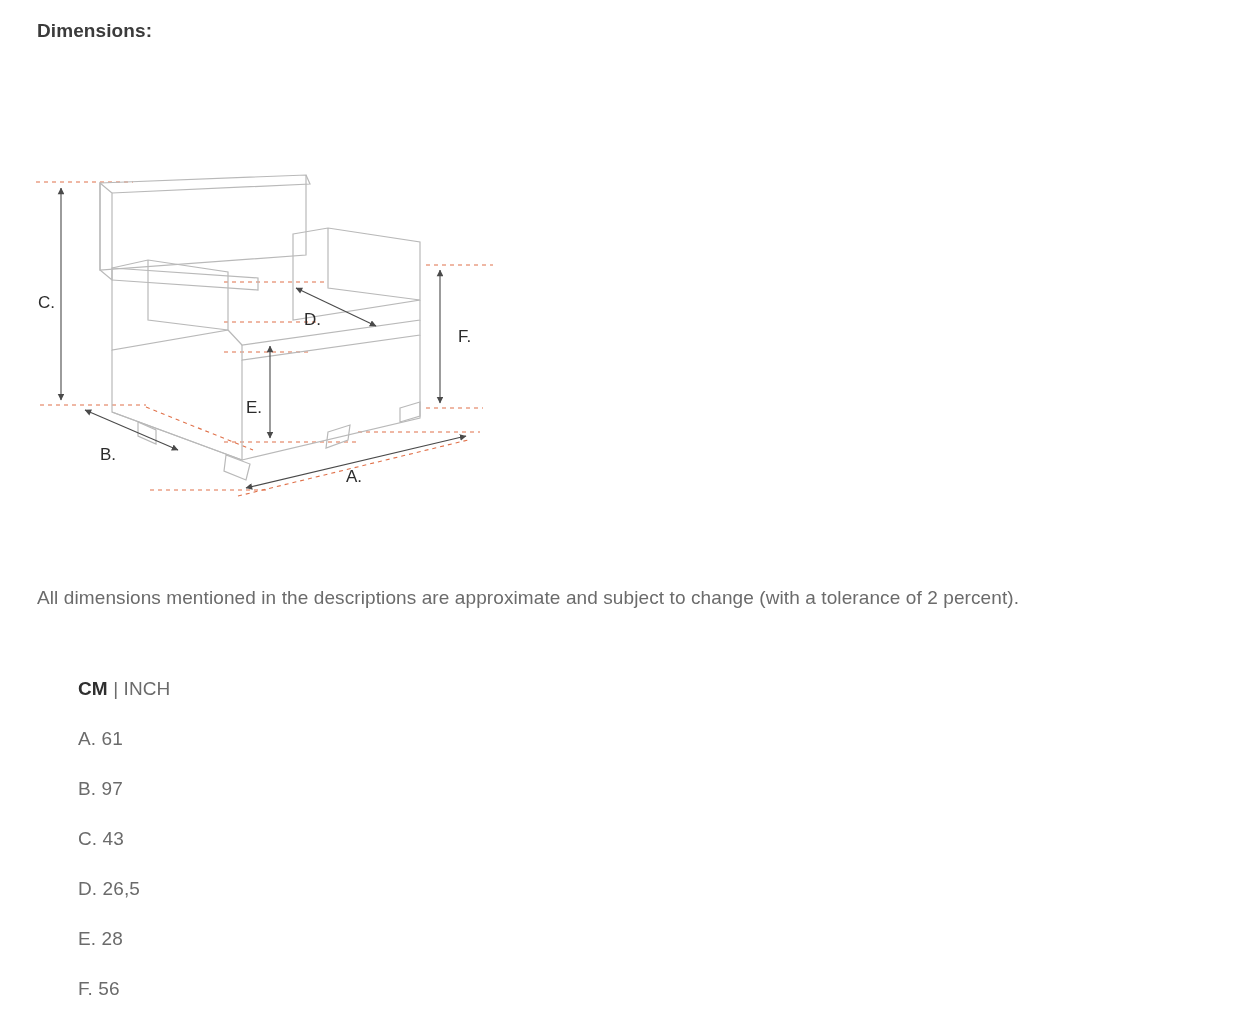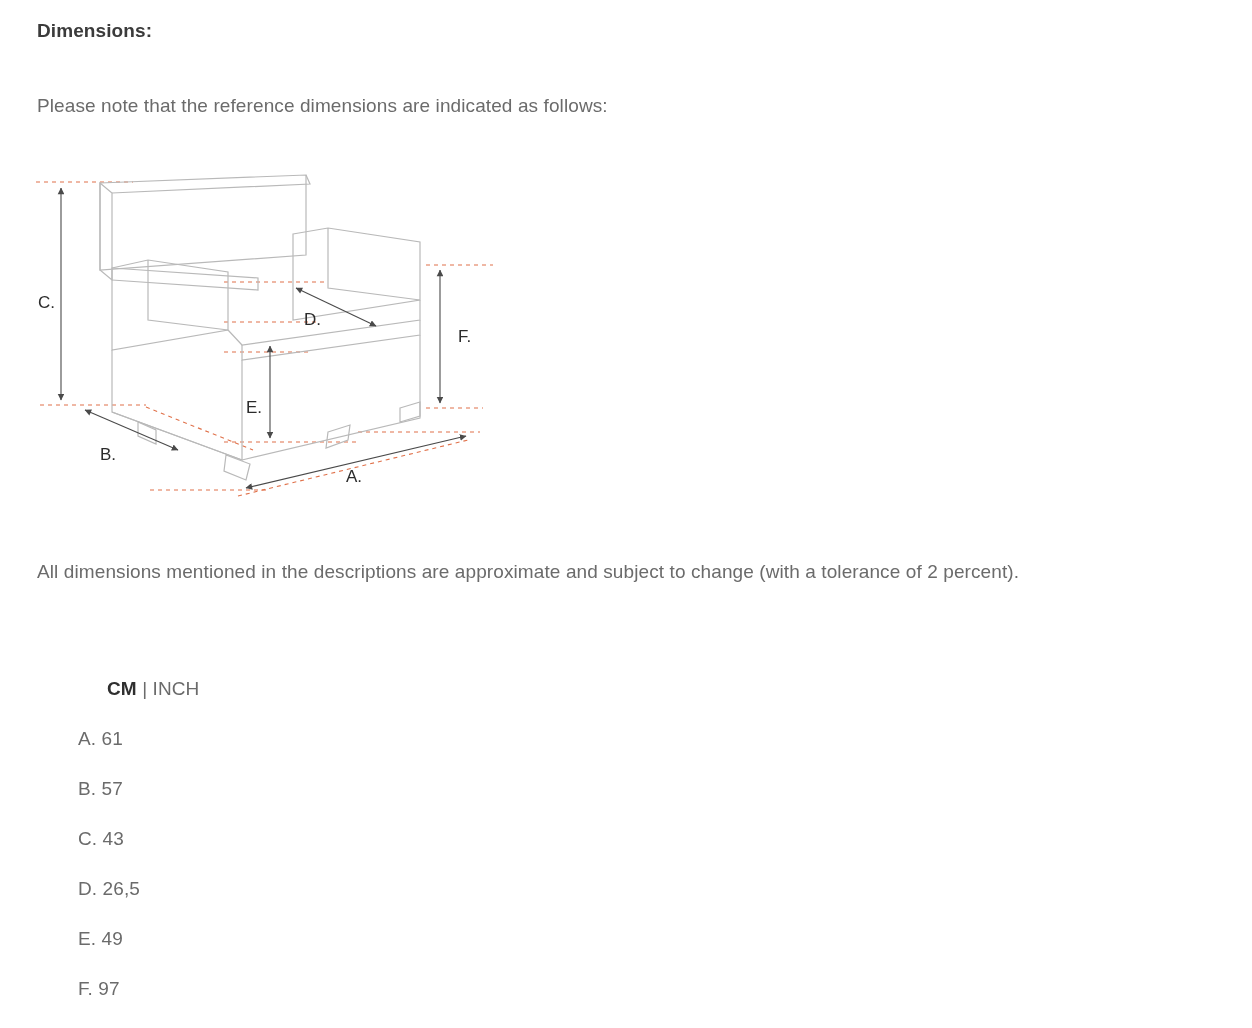--- a/index.html
+++ b/index.html
@@ -44,39 +44,38 @@
     top: 160px;
     width: 500px;
     height: 350px;
   }
   .diagram svg {
     display: block;
   }
   .note {
     position: absolute;
     left: 37px;
-    top: 548px;
+    top: 574px;
     width: 1160px;
     font-size: 19px;
     line-height: 48px;
     color: #6b6b6b;
     letter-spacing: 0.1px;
   }
   .measure-list {
     position: absolute;
     left: 78px;
     top: 664px;
     font-size: 19px;
     color: #6b6b6b;
     letter-spacing: 0.1px;
   }
   .measure-list .units {
     line-height: 50px;
     color: #3b3b3b;
-    margin-left: 29px;
   }
   .measure-list .units b {
     color: #2f2f2f;
   }
   .measure-list .units .sep {
     color: #6b6b6b;
     font-weight: normal;
   }
   .measure-list .units .inch {
     color: #6b6b6b;
@@ -91,21 +90,20 @@
     font-family: "Liberation Sans", sans-serif;
   }
 </style>
 </head>
 <body>
 
 <div class="page">
 
   <div class="heading">Dimensions:</div>
 
-  <div class="intro">Please note that the reference dimensions are indicated as follows:</div>
 
   <div class="diagram">
     <svg width="500" height="350" viewBox="0 0 500 350" xmlns="http://www.w3.org/2000/svg">
       <defs>
         <marker id="arrHead" markerWidth="7" markerHeight="7" refX="5.6" refY="3" orient="auto">
           <path d="M0,0 L6,3 L0,6 z" fill="#4a4a4a"></path>
         </marker>
         <marker id="arrTail" markerWidth="7" markerHeight="7" refX="0.4" refY="3" orient="auto">
           <path d="M6,0 L0,3 L6,6 z" fill="#4a4a4a"></path>
         </marker>
@@ -180,20 +178,20 @@
 
   <div class="note">All dimensions mentioned in the descriptions are approximate and subject to change (with a tolerance of 2 percent).</div>
 
   <div class="measure-list">
     <div class="units">
       <b>CM</b>
       <span class="sep">|</span>
       <span class="inch">INCH</span>
     </div>
     <div class="row">A. 61</div>
-    <div class="row">B. 57</div>
+    <div class="row">B. 97</div>
     <div class="row">C. 43</div>
     <div class="row">D. 26,5</div>
-    <div class="row">E. 49</div>
-    <div class="row">F. 97</div>
+    <div class="row">E. 28</div>
+    <div class="row">F. 56</div>
   </div>
 
 </div>
 
 </body></html>

